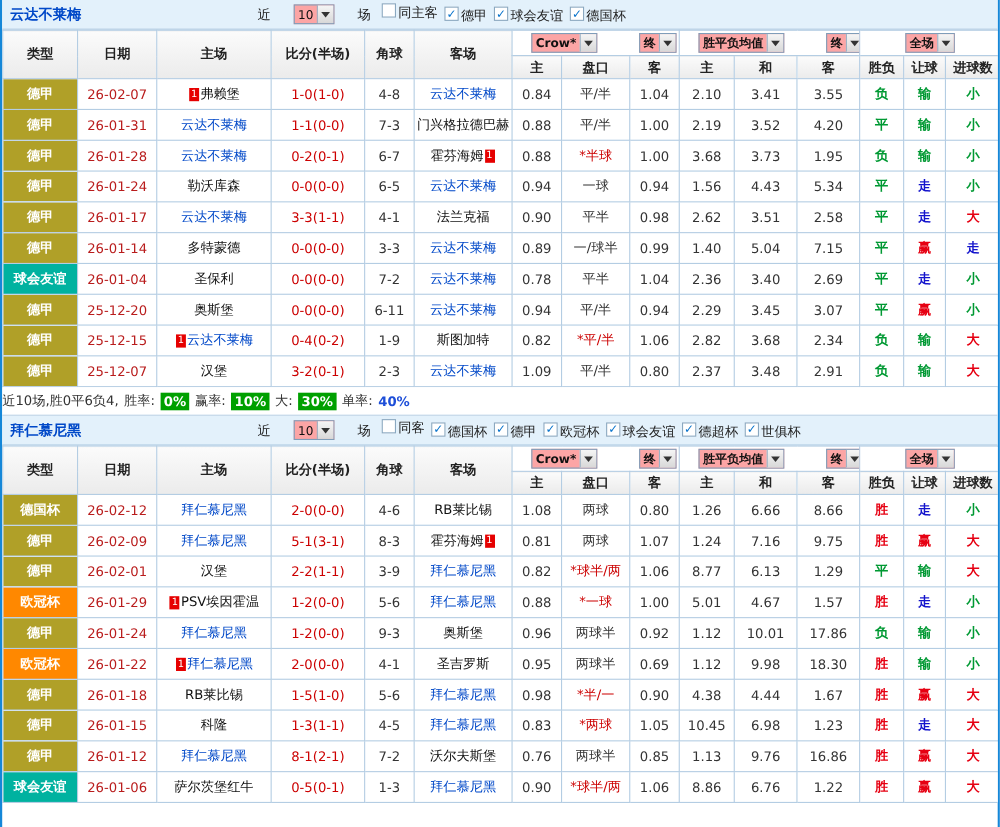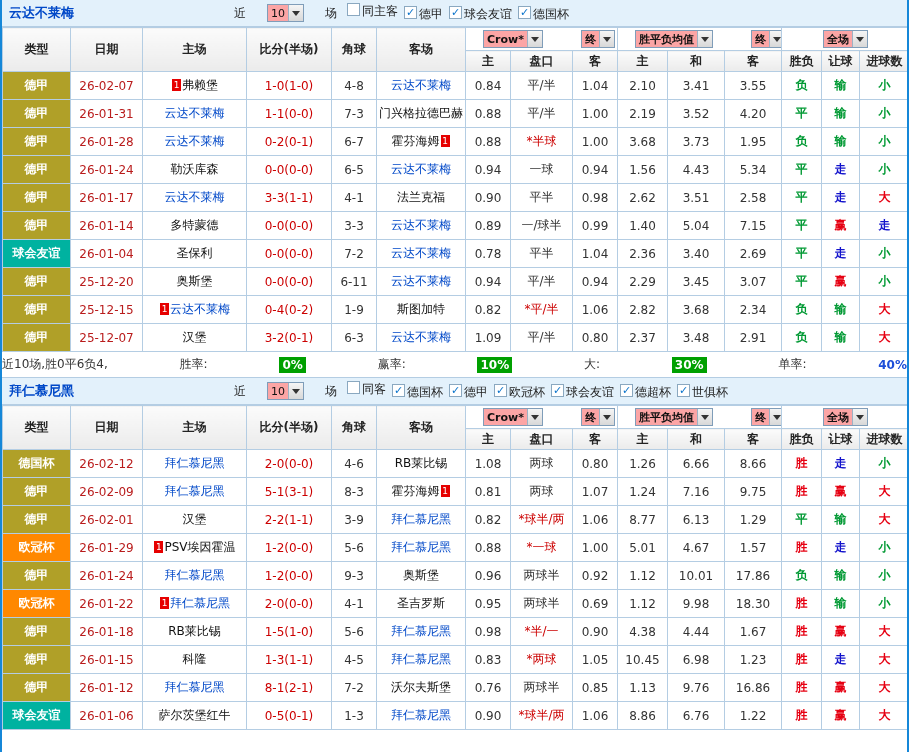--- a/index.html
+++ b/index.html
@@ -32,21 +32,21 @@
 td.league{color:#fff;font-weight:bold;font-size:12px;}
 td.date{color:#b91c1c;}
 td.score{color:#cc0000;}
 td.corner{color:#333;}
 td.odds{color:#333;}
 td.odds.star{color:#cc0000;}
 td.res{font-weight:bold;}
 .team-link{color:#111;cursor:pointer;}
 .team-link.focus{color:#0048c8;}
 .redcard{display:inline-block;background:#e60000;color:#fff;font-size:9px;width:9px;height:12px;line-height:12px;text-align:center;vertical-align:1px;margin:0 1px;font-weight:normal;}
-.summary{height:26px;border-bottom:1px solid #b4cde3;display:flex;align-items:center;justify-content:space-between;gap:5px;font-size:12px;color:#333;background:#fff;}
+.summary{height:26px;border-bottom:1px solid #b4cde3;display:flex;align-items:center;justify-content:flex-start;gap:5px;font-size:12px;color:#333;background:#fff;}
 .badge{background:#00a000;color:#fff;font-weight:bold;padding:0 3px;line-height:16px;height:16px;display:inline-block;}
 .green-text{color:#1d4ed8;font-weight:bold;}
 </style>
 </head>
 <body>
 
 <div class="window">
 
 
   <div class="section">
@@ -291,21 +291,21 @@
             <td class="odds">2.34</td>
             <td class="res" style="color: rgb(0, 153, 51);">负</td>
             <td class="res" style="color: rgb(0, 153, 51);">输</td>
             <td class="res" style="color: rgb(230, 0, 18);">大</td>
           </tr>
           <tr>
             <td class="league" style="background: rgb(176, 160, 40);">德甲</td>
             <td class="date">25-12-07</td>
             <td class="team"><span class="team-link">汉堡</span></td>
             <td class="score">3-2(0-1)</td>
-            <td class="corner">6-3</td>
+            <td class="corner">2-3</td>
             <td class="team"><span class="team-link focus">云达不莱梅</span></td>
             <td class="odds">1.09</td>
             <td class="odds">平/半</td>
             <td class="odds">0.80</td>
             <td class="odds">2.37</td>
             <td class="odds">3.48</td>
             <td class="odds">2.91</td>
             <td class="res" style="color: rgb(0, 153, 51);">负</td>
             <td class="res" style="color: rgb(0, 153, 51);">输</td>
             <td class="res" style="color: rgb(230, 0, 18);">大</td>

